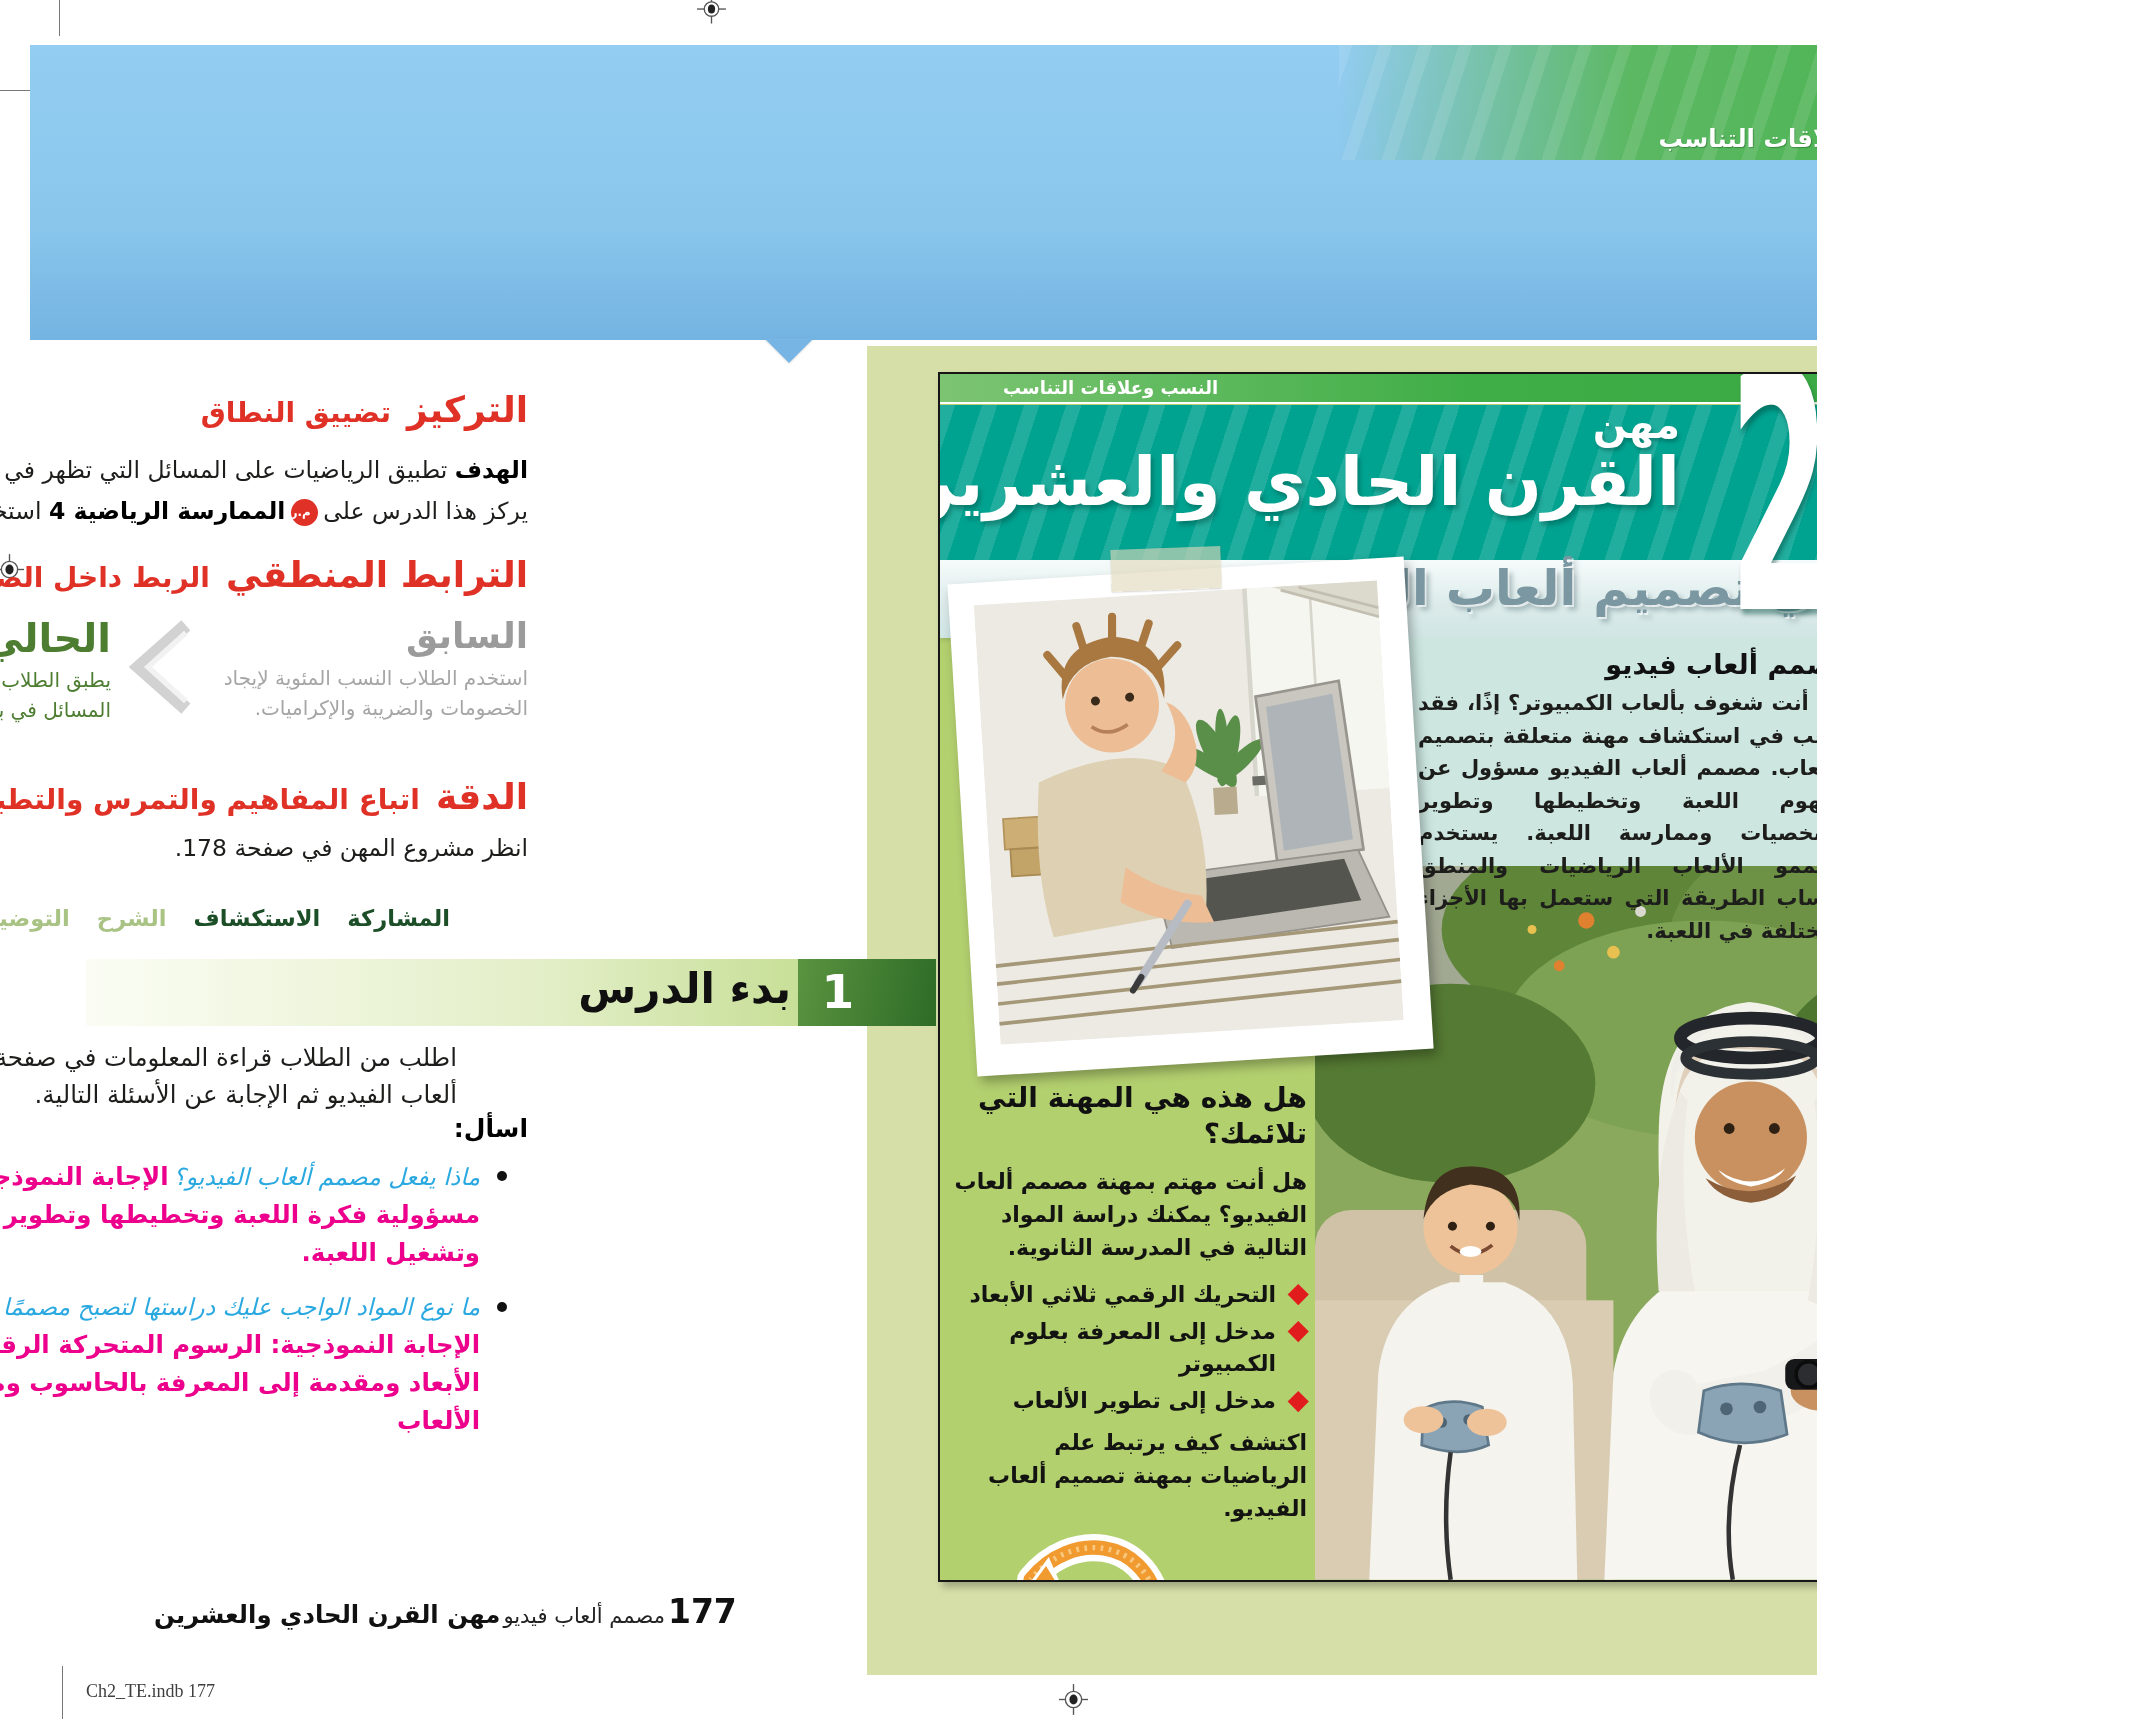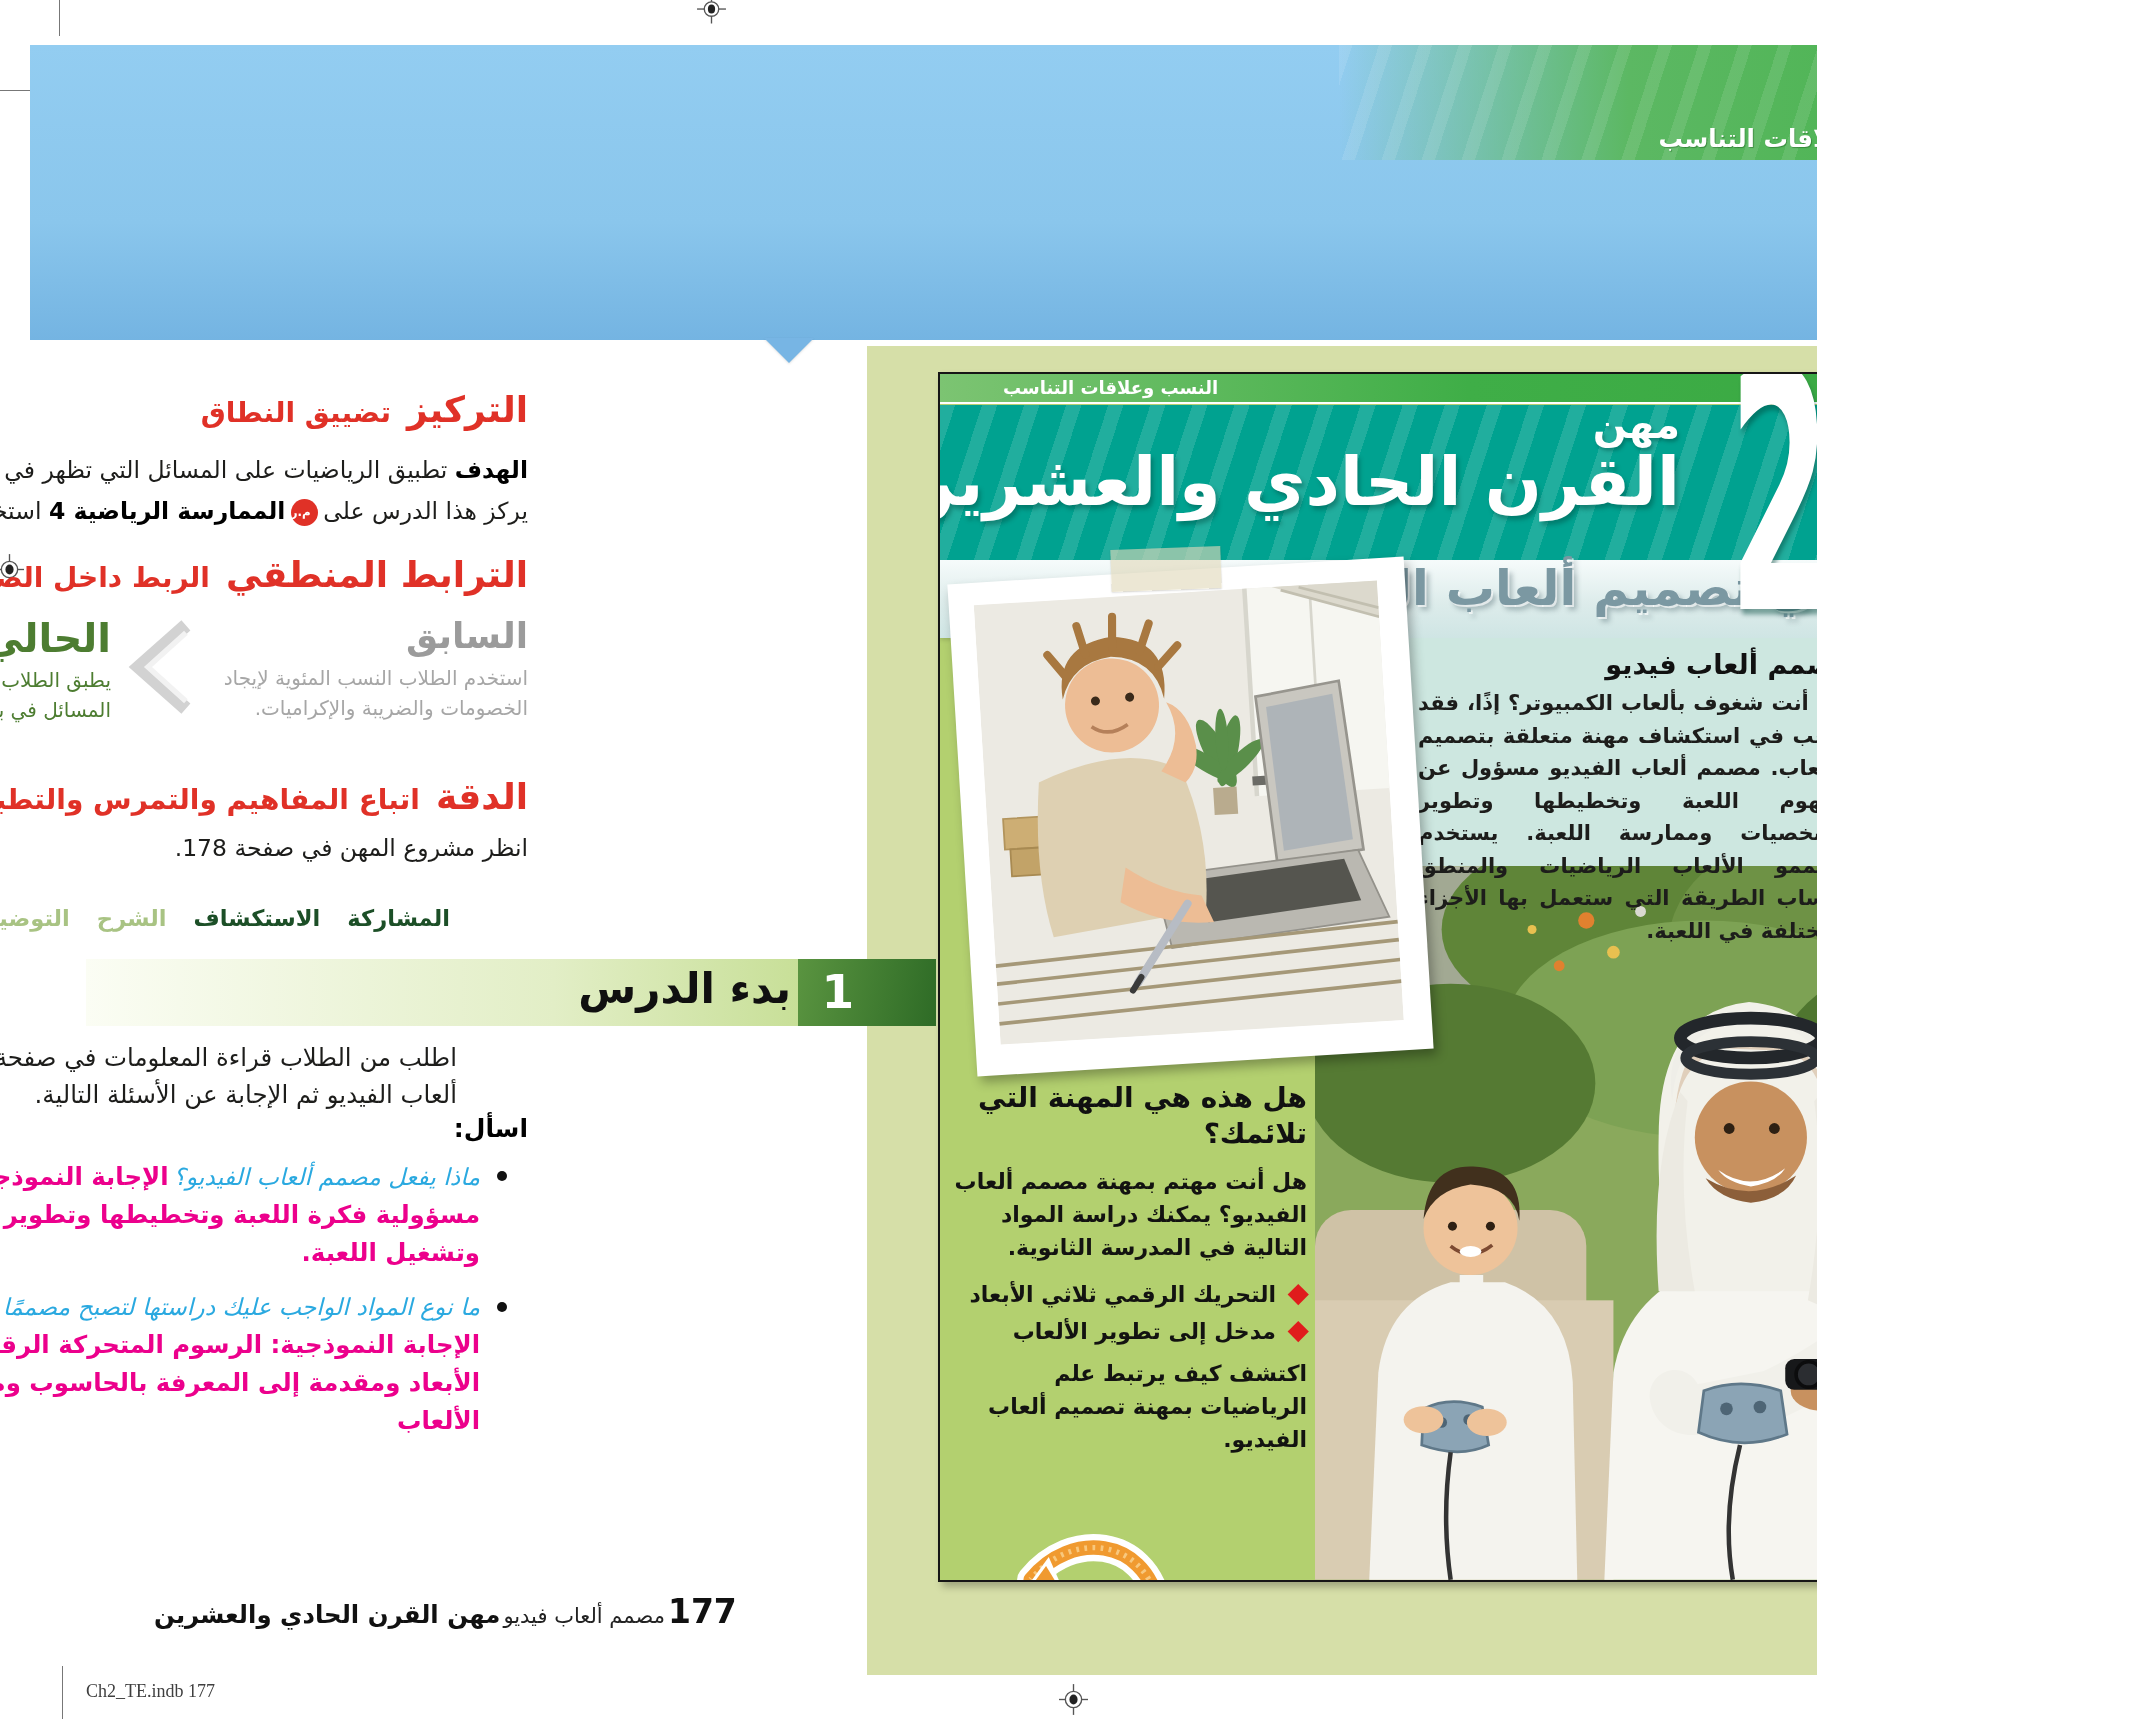--- a/index.html
+++ b/index.html
@@ -251,20 +251,21 @@
           <circle cx="492" cy="598" r="7" fill="#4e6575"></circle>
         <path d="M470,640 Q450,720 462,789" stroke="#333" stroke-width="5" fill="none"></path>
       </svg>
     </div>
 
     <div class="career">
       <h3>هل هذه هي المهنة التي تلائمك؟</h3>
       <div class="body">هل أنت مهتم بمهنة مصمم ألعاب الفيديو؟ يمكنك دراسة المواد التالية في المدرسة الثانوية.</div>
       <ul>
         <li><span class="diamond"></span><span>التحريك الرقمي ثلاثي الأبعاد</span></li>
+        <li><span class="diamond"></span><span>مدخل إلى المعرفة بعلوم الكمبيوتر</span></li>
         <li><span class="diamond"></span><span>مدخل إلى تطوير الألعاب</span></li>
       </ul>
       <div class="closing">اكتشف كيف يرتبط علم الرياضيات بمهنة تصميم ألعاب الفيديو.</div>
     </div>
 
     <div class="orange-arrow">
       <svg width="181" height="100" viewBox="0 0 200 110">
         <path d="M175,95 C160,25 80,15 35,70" stroke="#ffffff" stroke-width="30" fill="none" stroke-linecap="round"></path>
         <path d="M175,95 C160,25 80,15 35,70" stroke="#f09a30" stroke-width="16" fill="none" stroke-linecap="round"></path>
         <path d="M175,95 C160,25 80,15 35,70" stroke="#f8c87e" stroke-width="6" fill="none" stroke-dasharray="3 6"></path>

